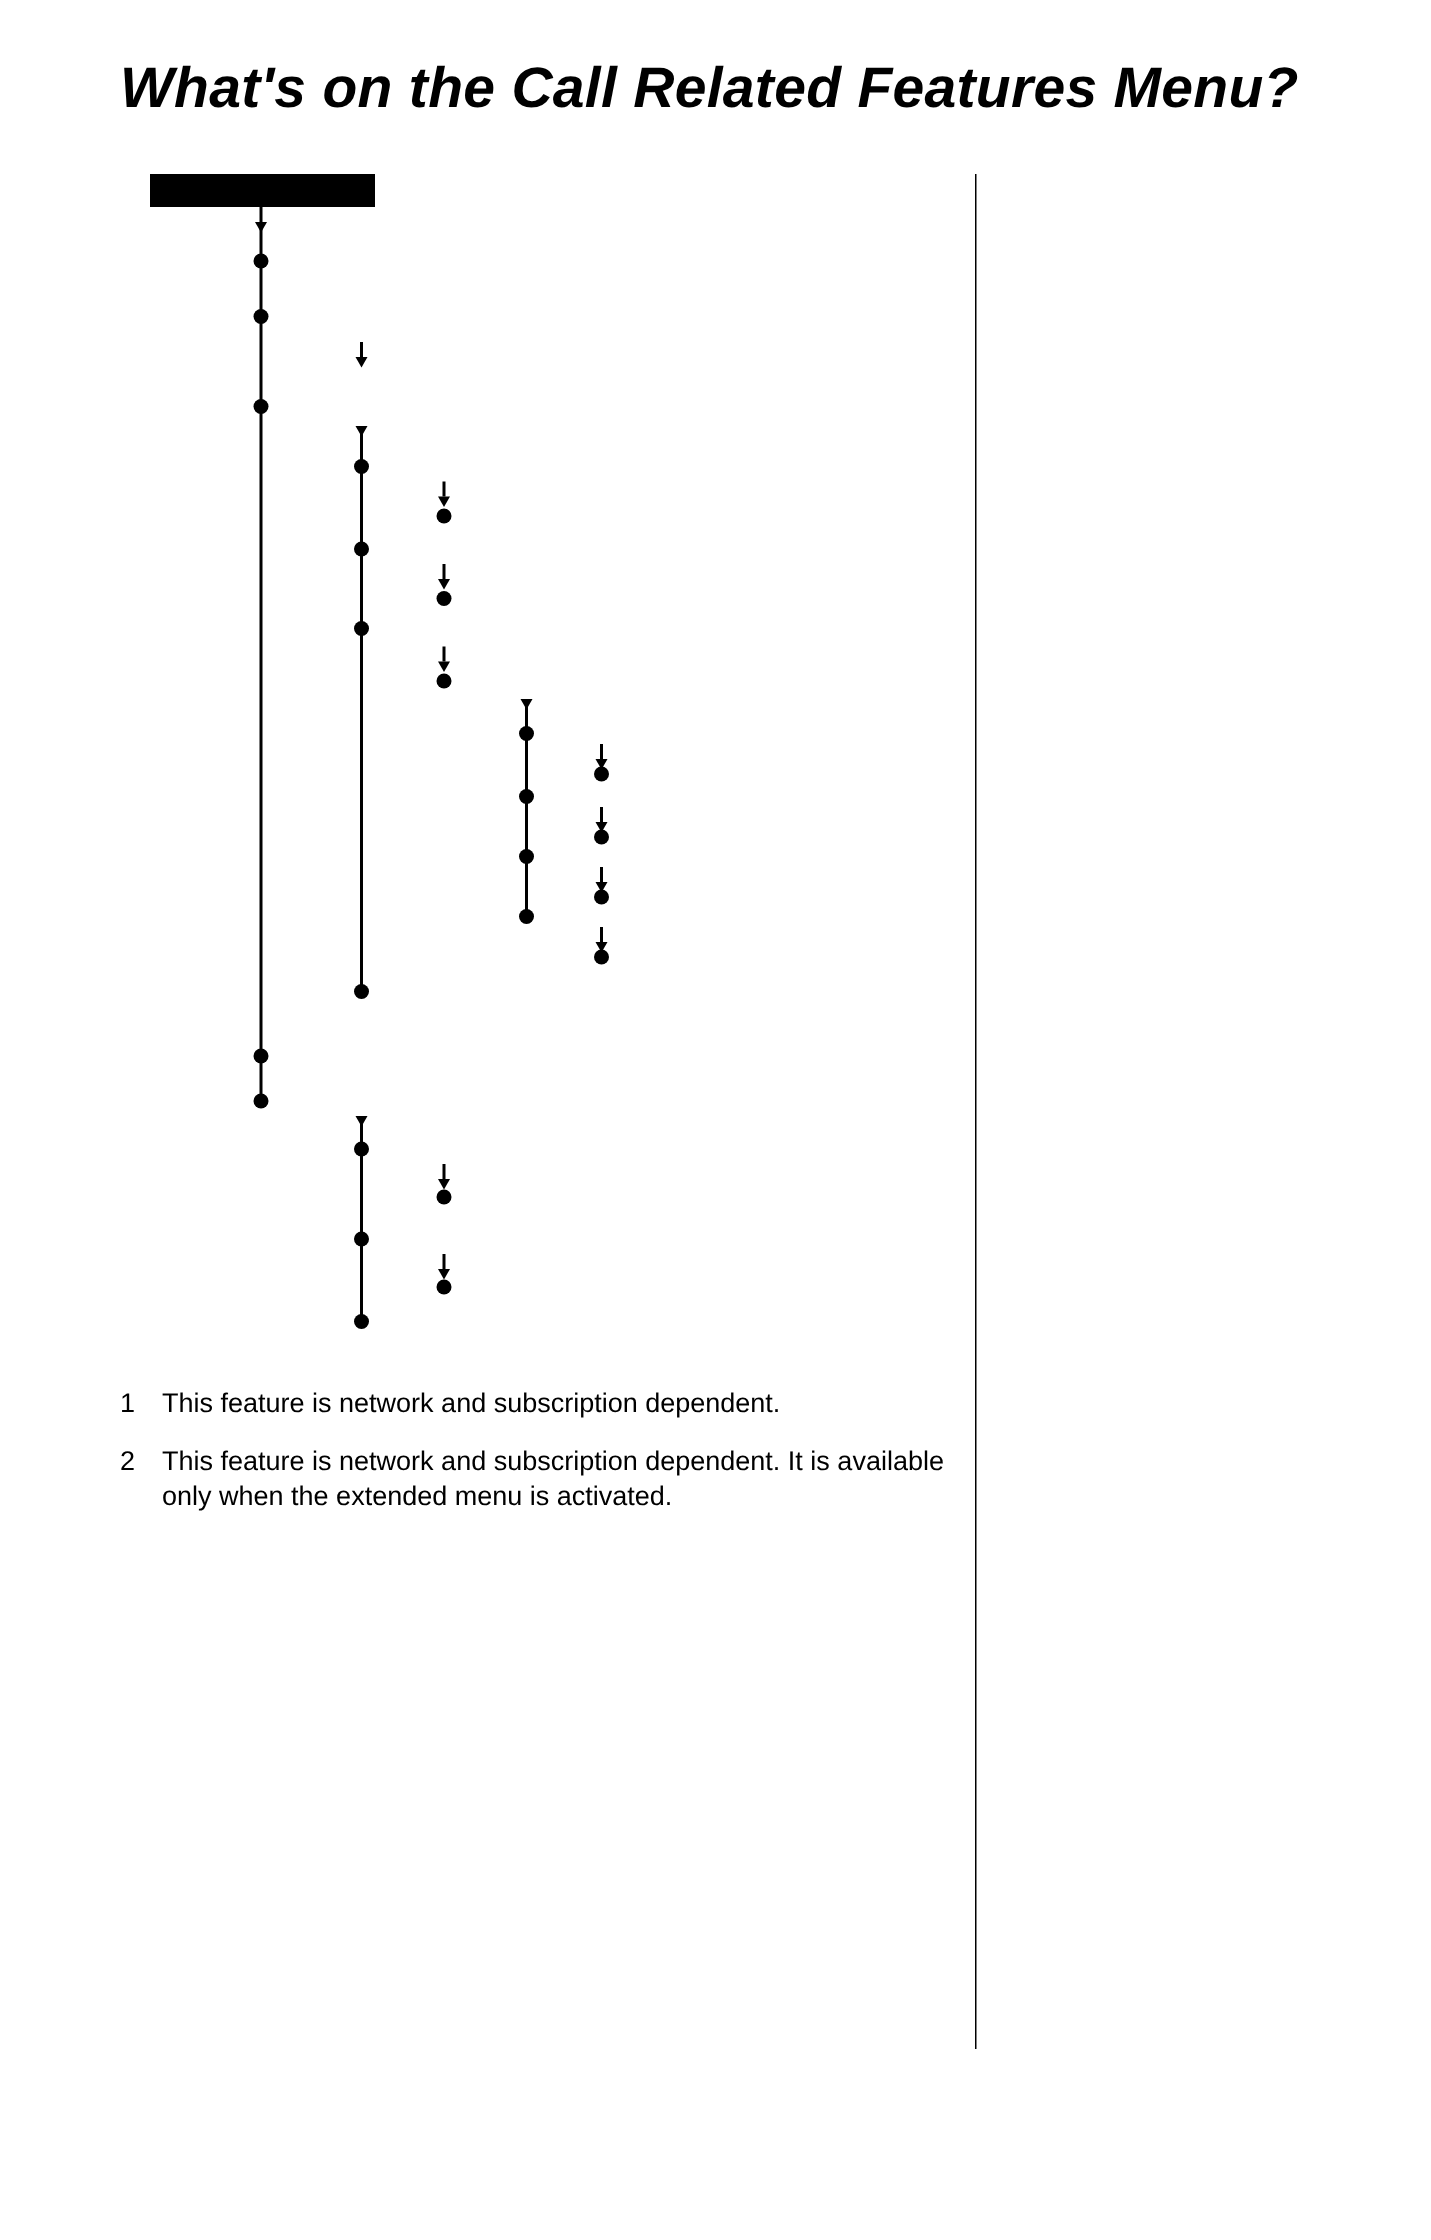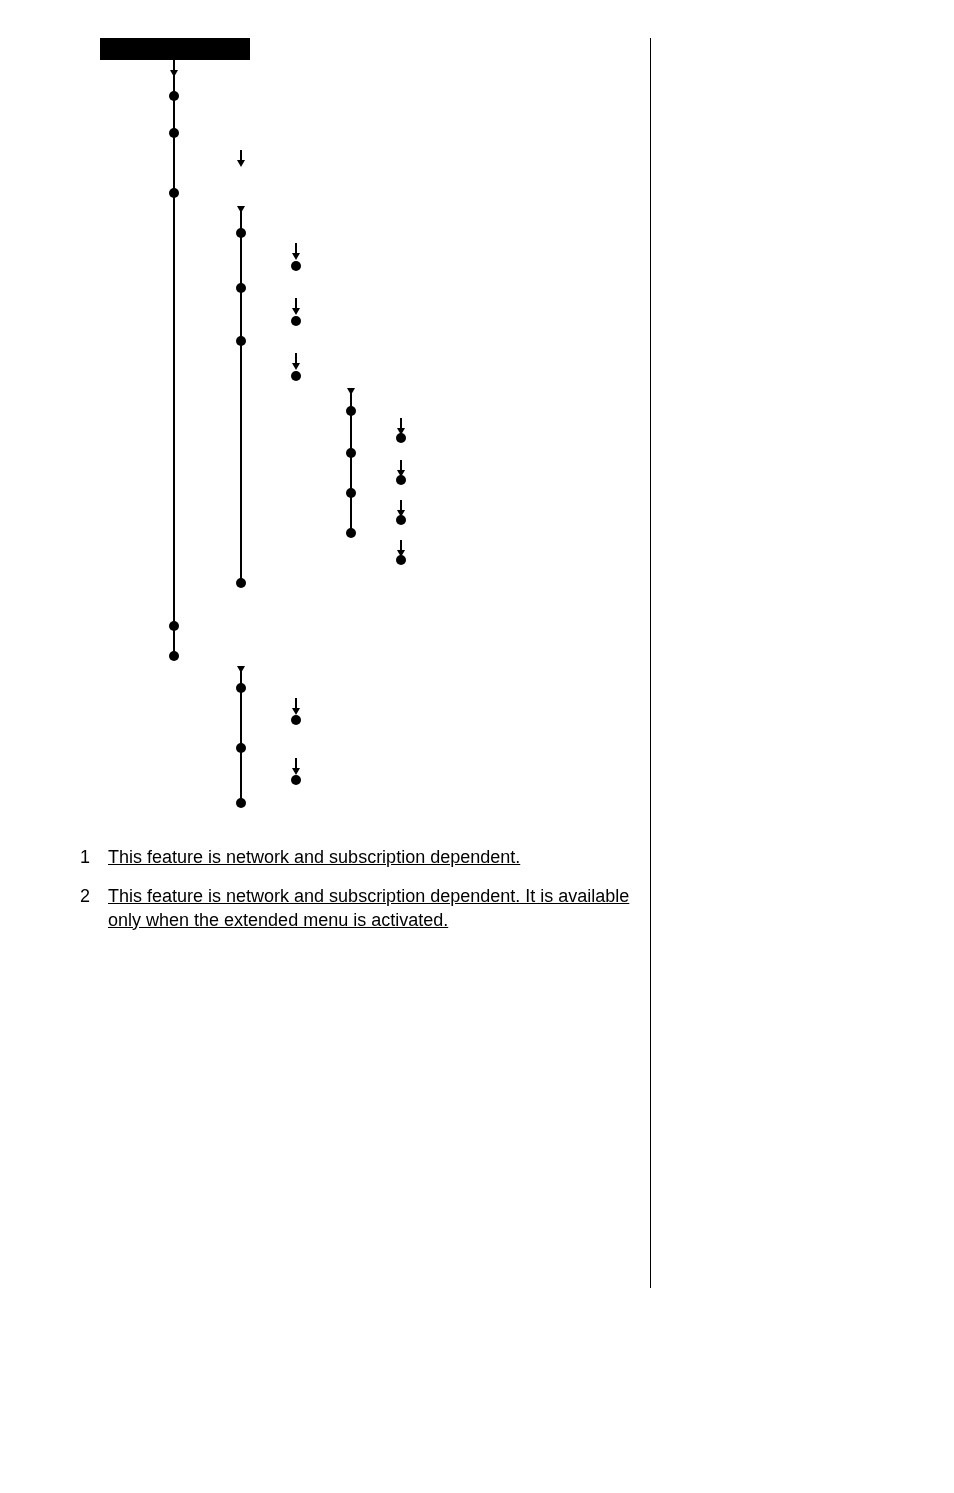--- a/index.html
+++ b/index.html
@@ -96,27 +96,27 @@
   .fn-row {
     display: flex;
     margin-bottom: 16px;
   }
   .fn-num {
     width: 28px;
     flex: 0 0 28px;
   }
   .fn-text {
     flex: 1 1 auto;
-    text-decoration: underline;
   }
 </style>
 </head>
 <body>
 
 <div class="page">
+  <h1 class="title">What's on the Call Related Features Menu?</h1>
 
   <div class="columns">
     <div class="col-left">
 
       <div class="tree-box">
 
         <div class="root-bar"></div>
 
         <div class="vline" style="left:93px; top:22px; height:596px;"></div>
         <div class="arrow-down" style="left:93px; top:32px;"></div>

